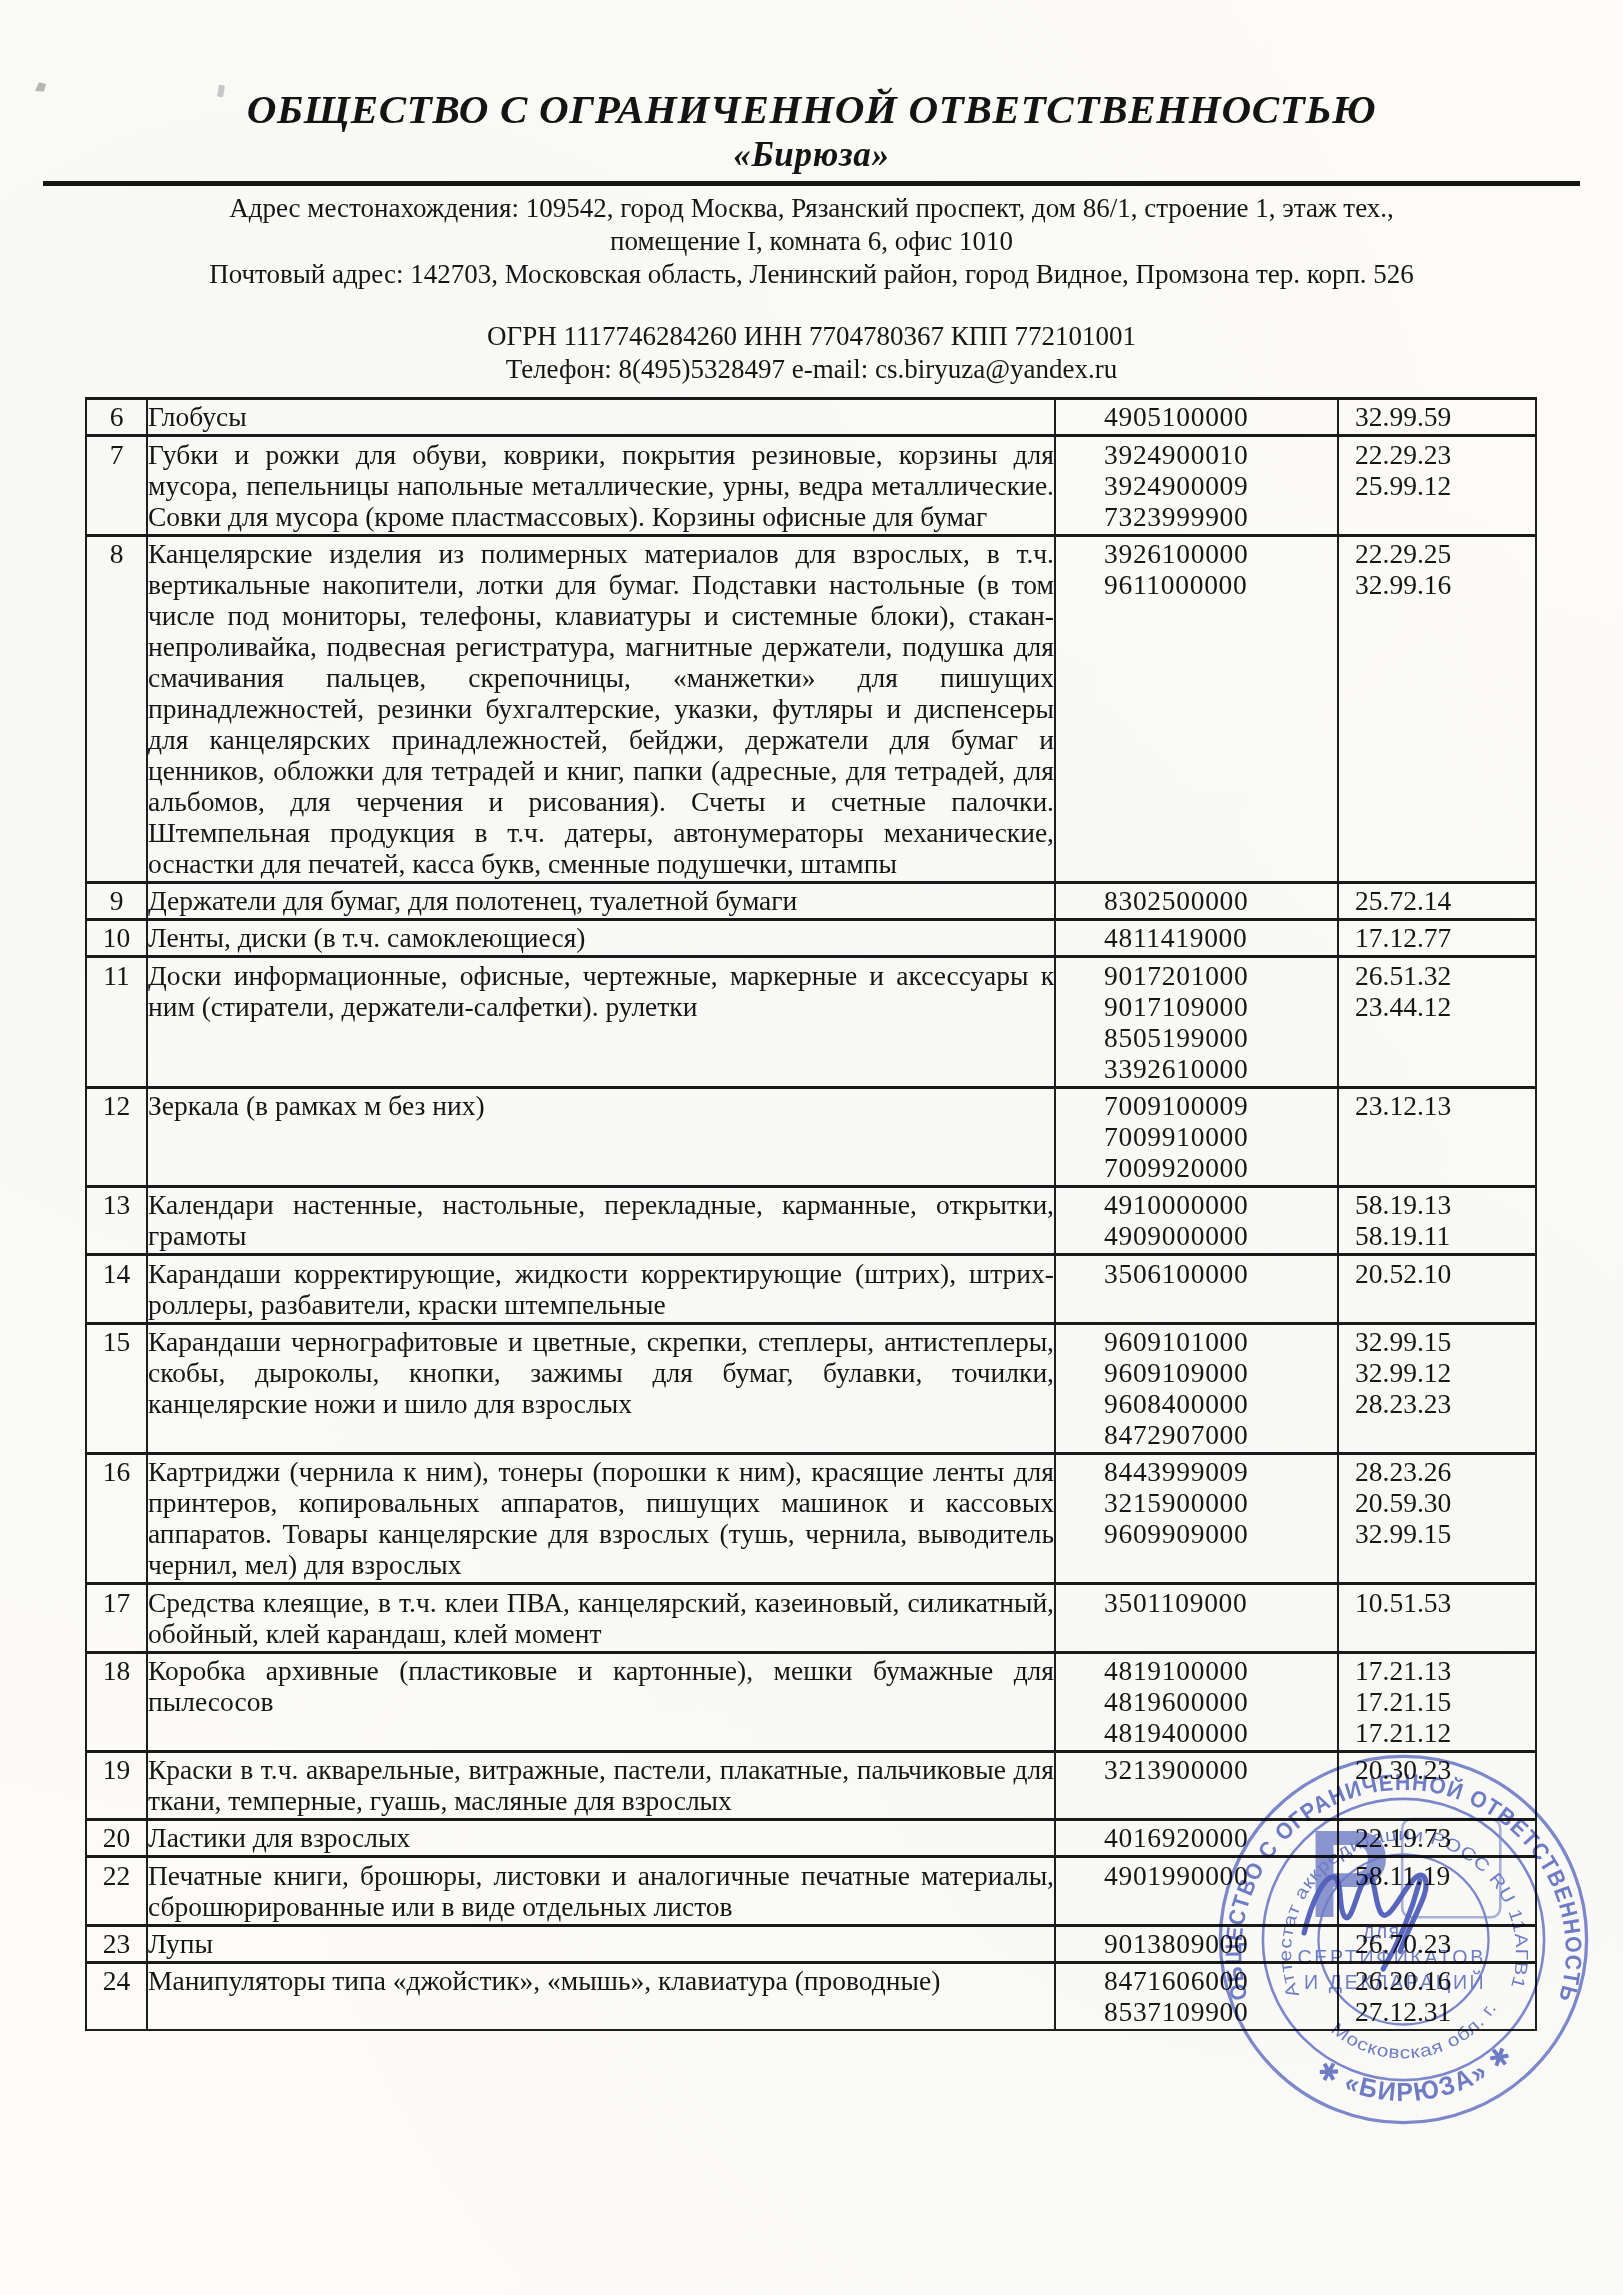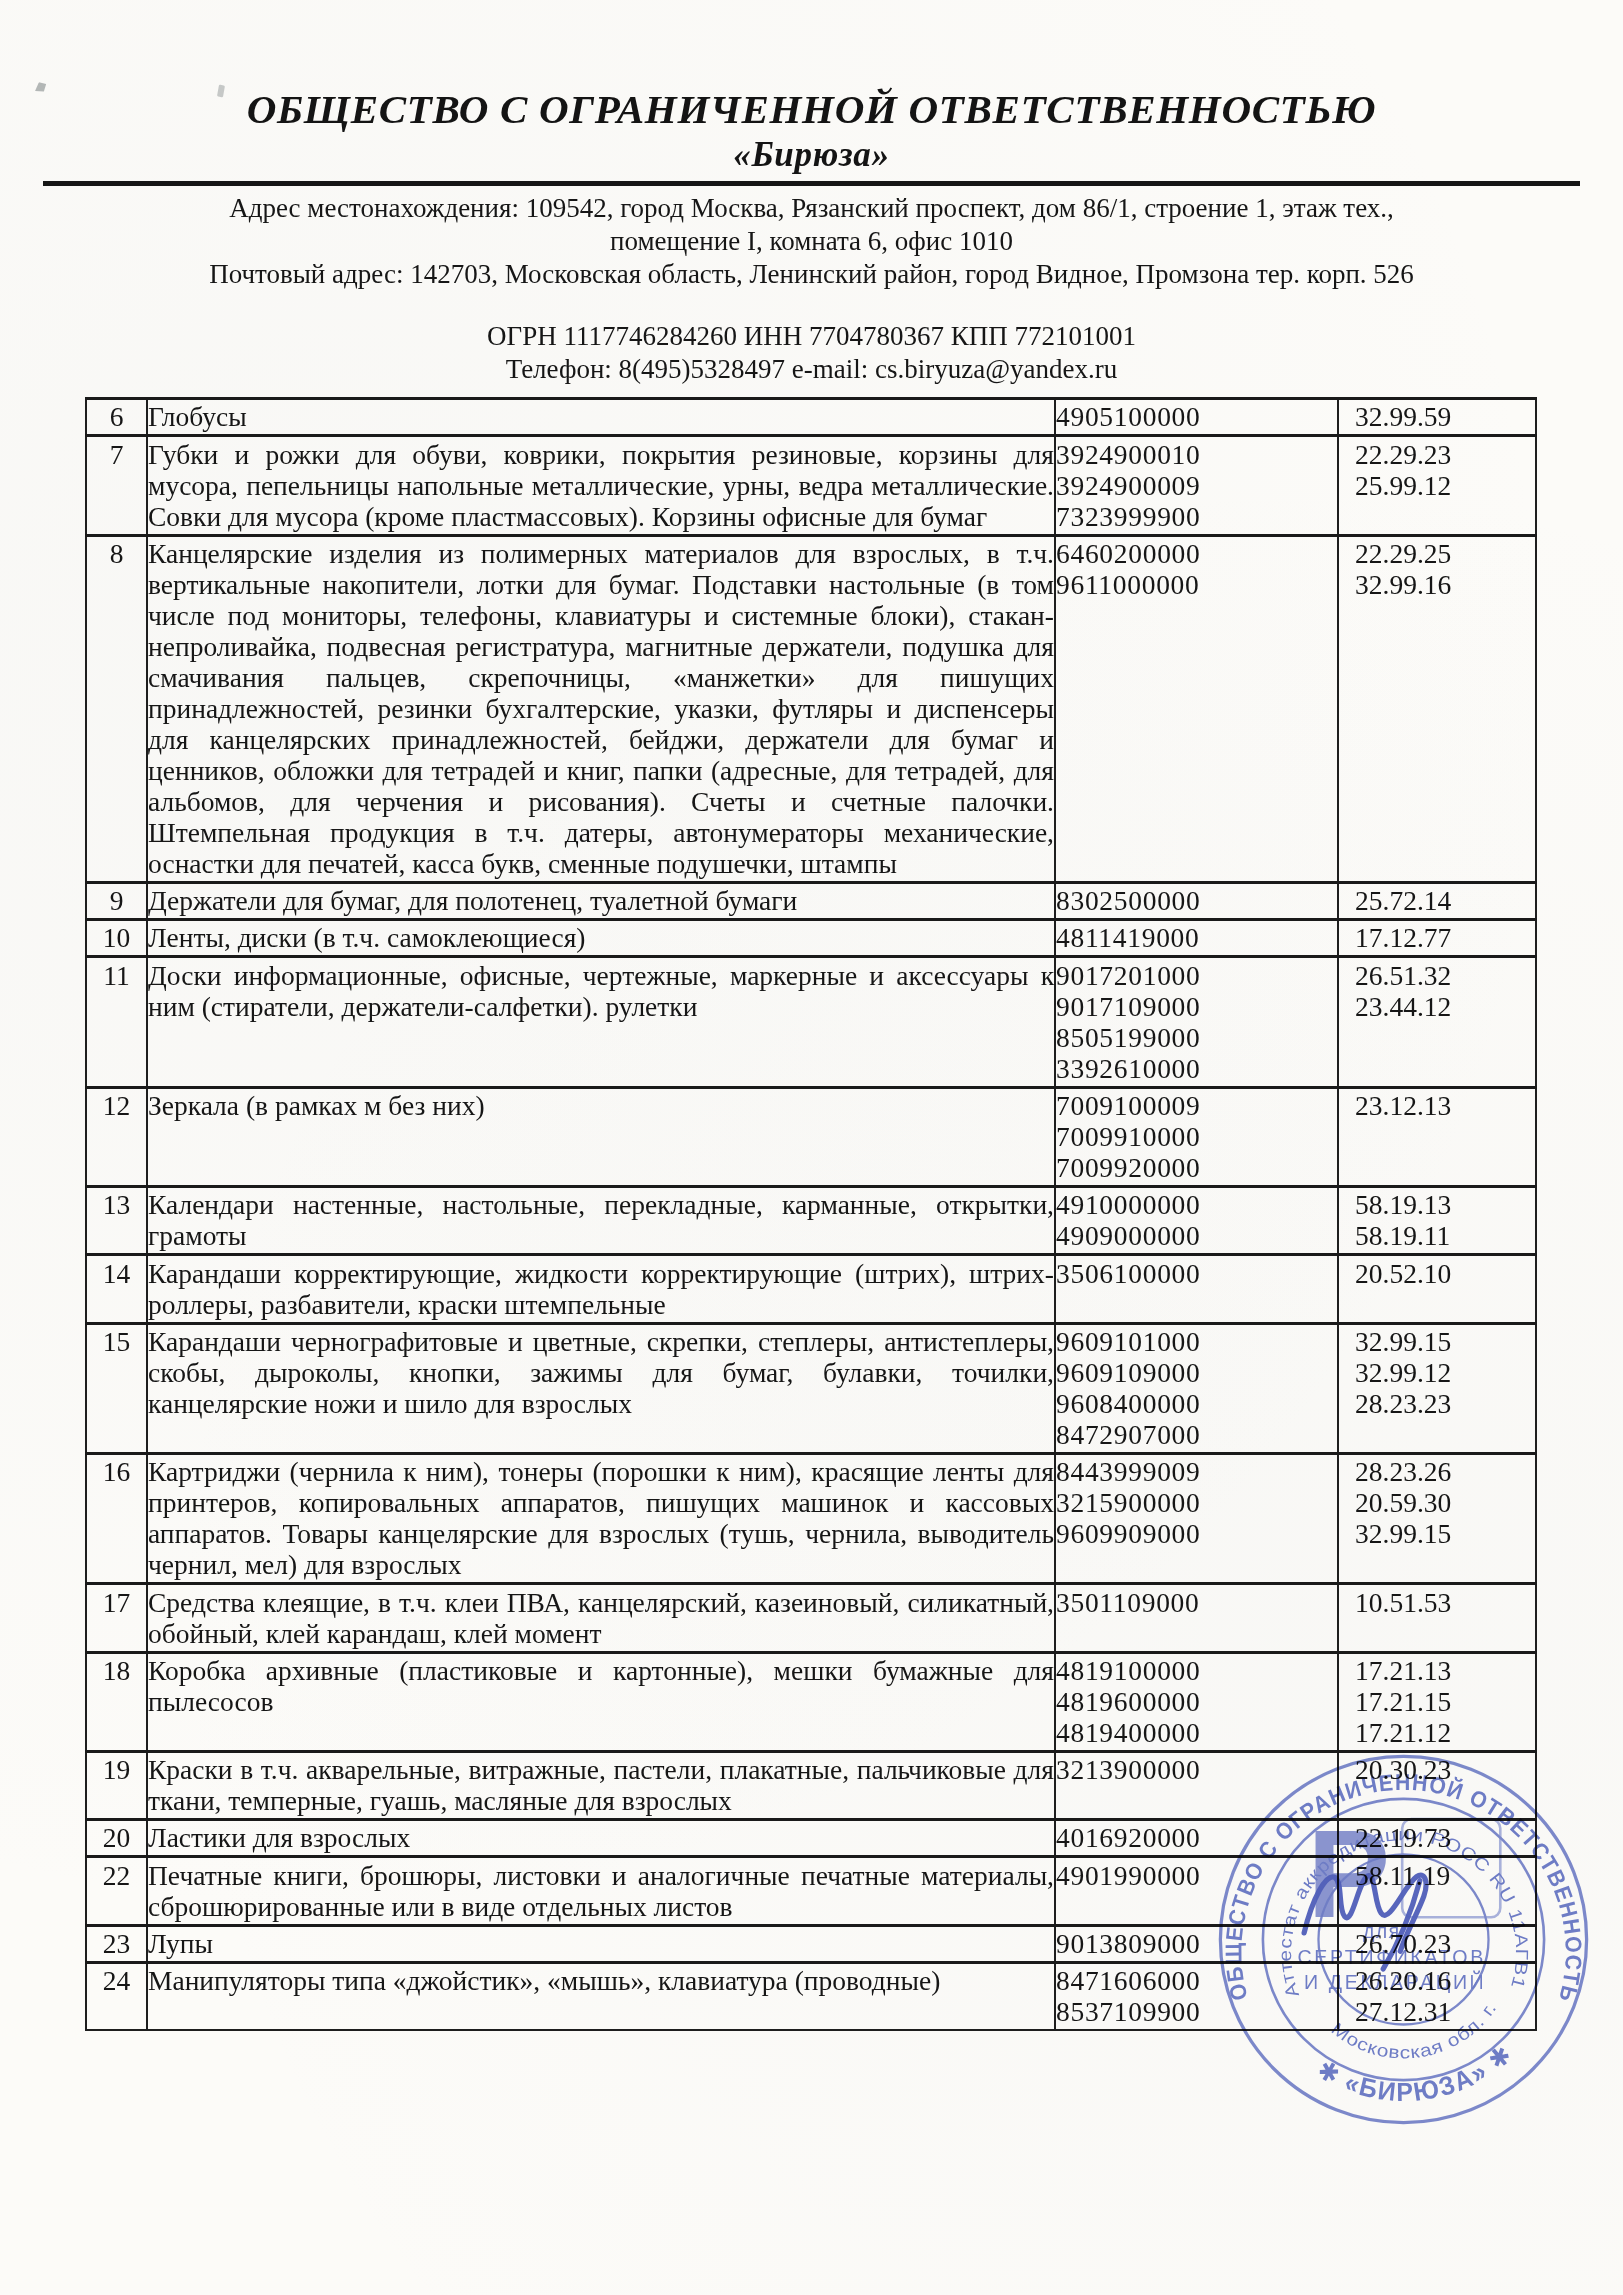--- a/index.html
+++ b/index.html
@@ -45,21 +45,21 @@
     font-size:27.5px;
     line-height:31px;
     padding:1.3px 0 2px 0;
   }
   table.goods tr{border-top:3.3px solid #1a1a1a;}
   table.goods{border:2.6px solid #1a1a1a;}
   td.c-num{width:59px;text-align:center;padding-top:2px;}
   td.c-desc{width:906px;padding-left:14.4px;padding-right:10.5px;text-align:justify;}
   td.c-code{width:281px;padding-left:17px;letter-spacing:0.7px;}
   td.c-okpd{width:196px;padding-left:14.4px;}
-  .code-line{line-height:31px;}
+  .code-line{line-height:31px;padding-left:48px;}
   .okpd-line{line-height:31px;padding-left:16px;}
 
   
   .stamp{
     position:absolute;left:1206px;top:1742px;width:395px;height:395px;
     mix-blend-mode:multiply;opacity:.92;
     pointer-events:none;
   }
   .stamp text{font-family:"Liberation Sans","DejaVu Sans",sans-serif;}
 </style>
@@ -104,21 +104,21 @@
           </td>
           <td class="c-okpd">
             <div class="okpd-line">22.29.23</div>
             <div class="okpd-line">25.99.12</div>
           </td>
         </tr>
         <tr>
           <td class="c-num">8</td>
           <td class="c-desc">Канцелярские изделия из полимерных материалов для взрослых, в т.ч. вертикальные накопители, лотки для бумаг. Подставки настольные (в том числе под мониторы, телефоны, клавиатуры и системные блоки), стакан-непроливайка, подвесная регистратура, магнитные держатели, подушка для смачивания пальцев, скрепочницы, «манжетки» для пишущих принадлежностей, резинки бухгалтерские, указки, футляры и диспенсеры для канцелярских принадлежностей, бейджи, держатели для бумаг и ценников, обложки для тетрадей и книг, папки (адресные, для тетрадей, для альбомов, для черчения и рисования). Счеты и счетные палочки. Штемпельная продукция в т.ч. датеры, автонумераторы механические, оснастки для печатей, касса букв, сменные подушечки, штампы</td>
           <td class="c-code">
-            <div class="code-line">6460200000</div>
+            <div class="code-line">3926100000</div>
             <div class="code-line">9611000000</div>
           </td>
           <td class="c-okpd">
             <div class="okpd-line">22.29.25</div>
             <div class="okpd-line">32.99.16</div>
           </td>
         </tr>
         <tr>
           <td class="c-num">9</td>
           <td class="c-desc">Держатели для бумаг, для полотенец, туалетной бумаги</td>

